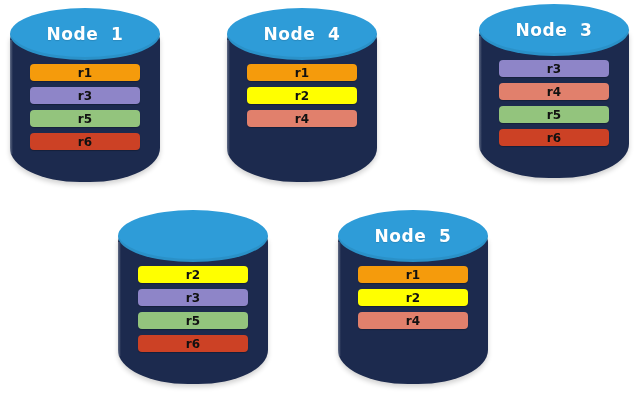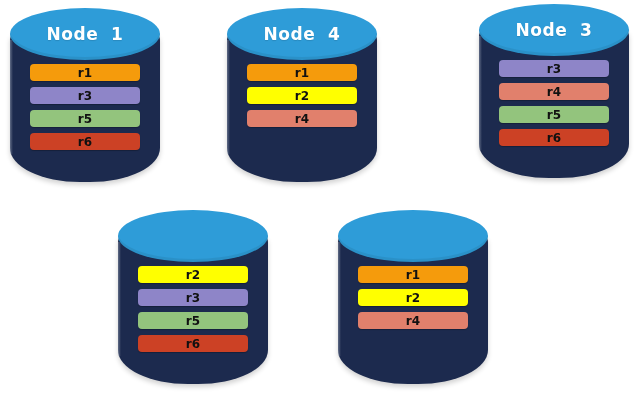--- a/index.html
+++ b/index.html
@@ -159,20 +159,21 @@
         <div class="record-bar" style="background: rgb(255, 255, 0);">r2</div>
         <div class="record-bar" style="background: rgb(142, 133, 200);">r3</div>
         <div class="record-bar" style="background: rgb(147, 196, 125);">r5</div>
         <div class="record-bar" style="background: rgb(204, 65, 37);">r6</div>
       </div>
   </div>
 
   <div class="node" id="node-5">
     <div class="cyl-body"></div>
     <div class="cyl-top"></div>
+    <div class="node-label">Node  5</div>
     <div class="records">
         <div class="record-bar" style="background: rgb(245, 155, 12);">r1</div>
         <div class="record-bar" style="background: rgb(255, 255, 0);">r2</div>
         <div class="record-bar" style="background: rgb(225, 128, 108);">r4</div>
       </div>
   </div>
 
 </div>
 
 </body></html>

